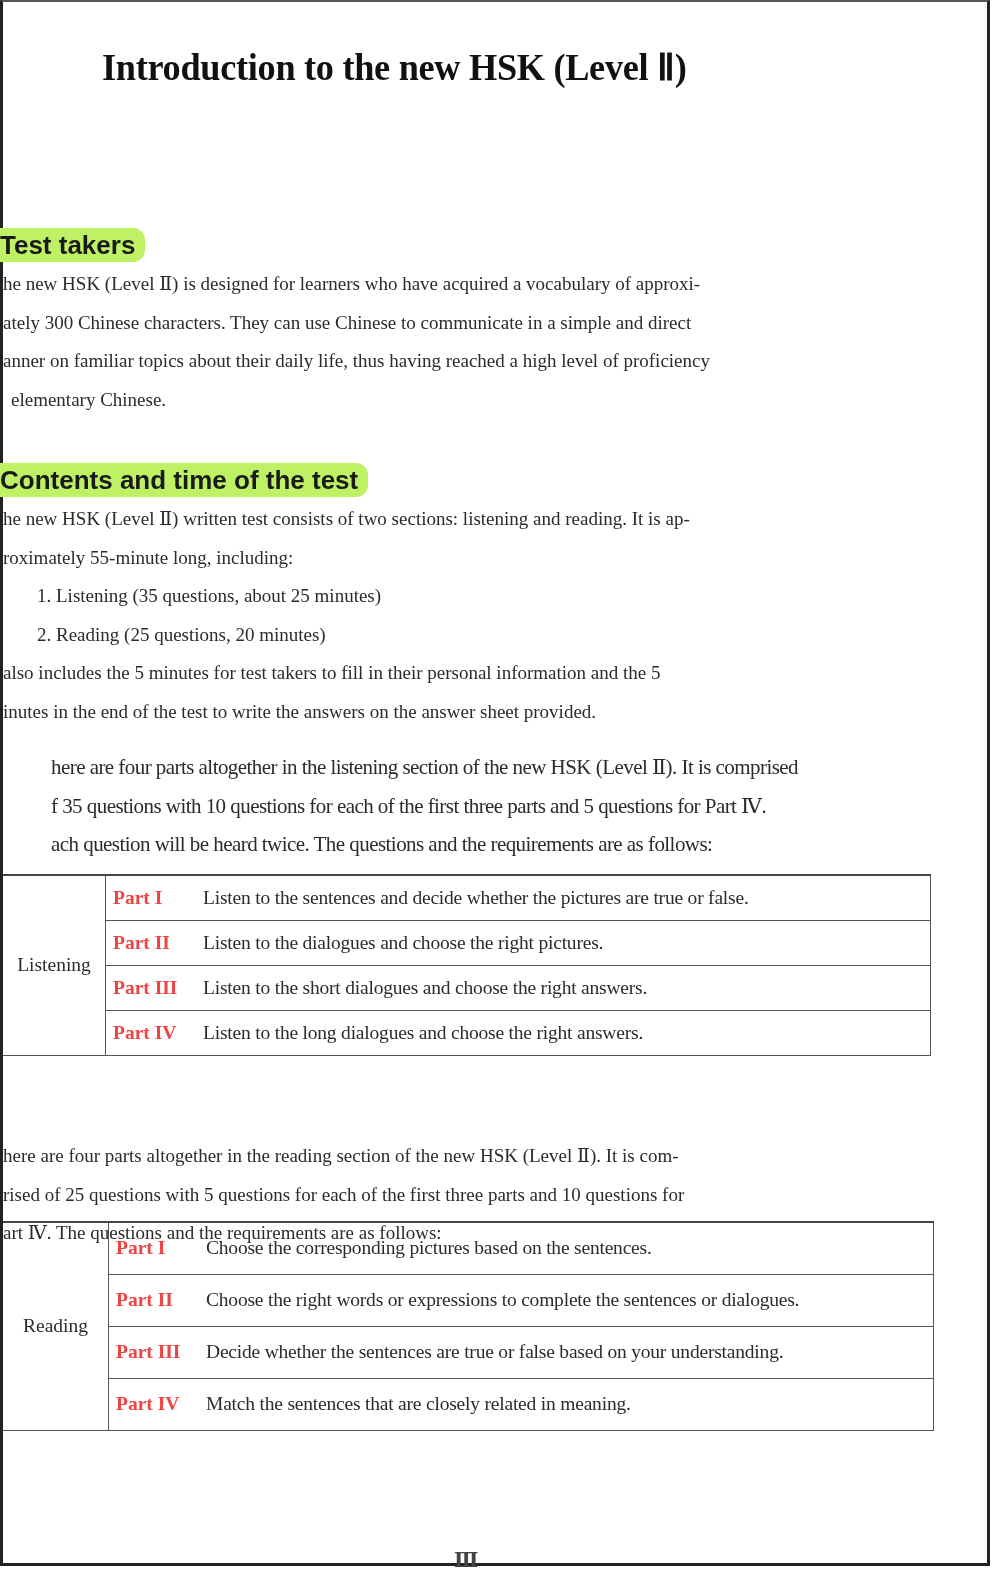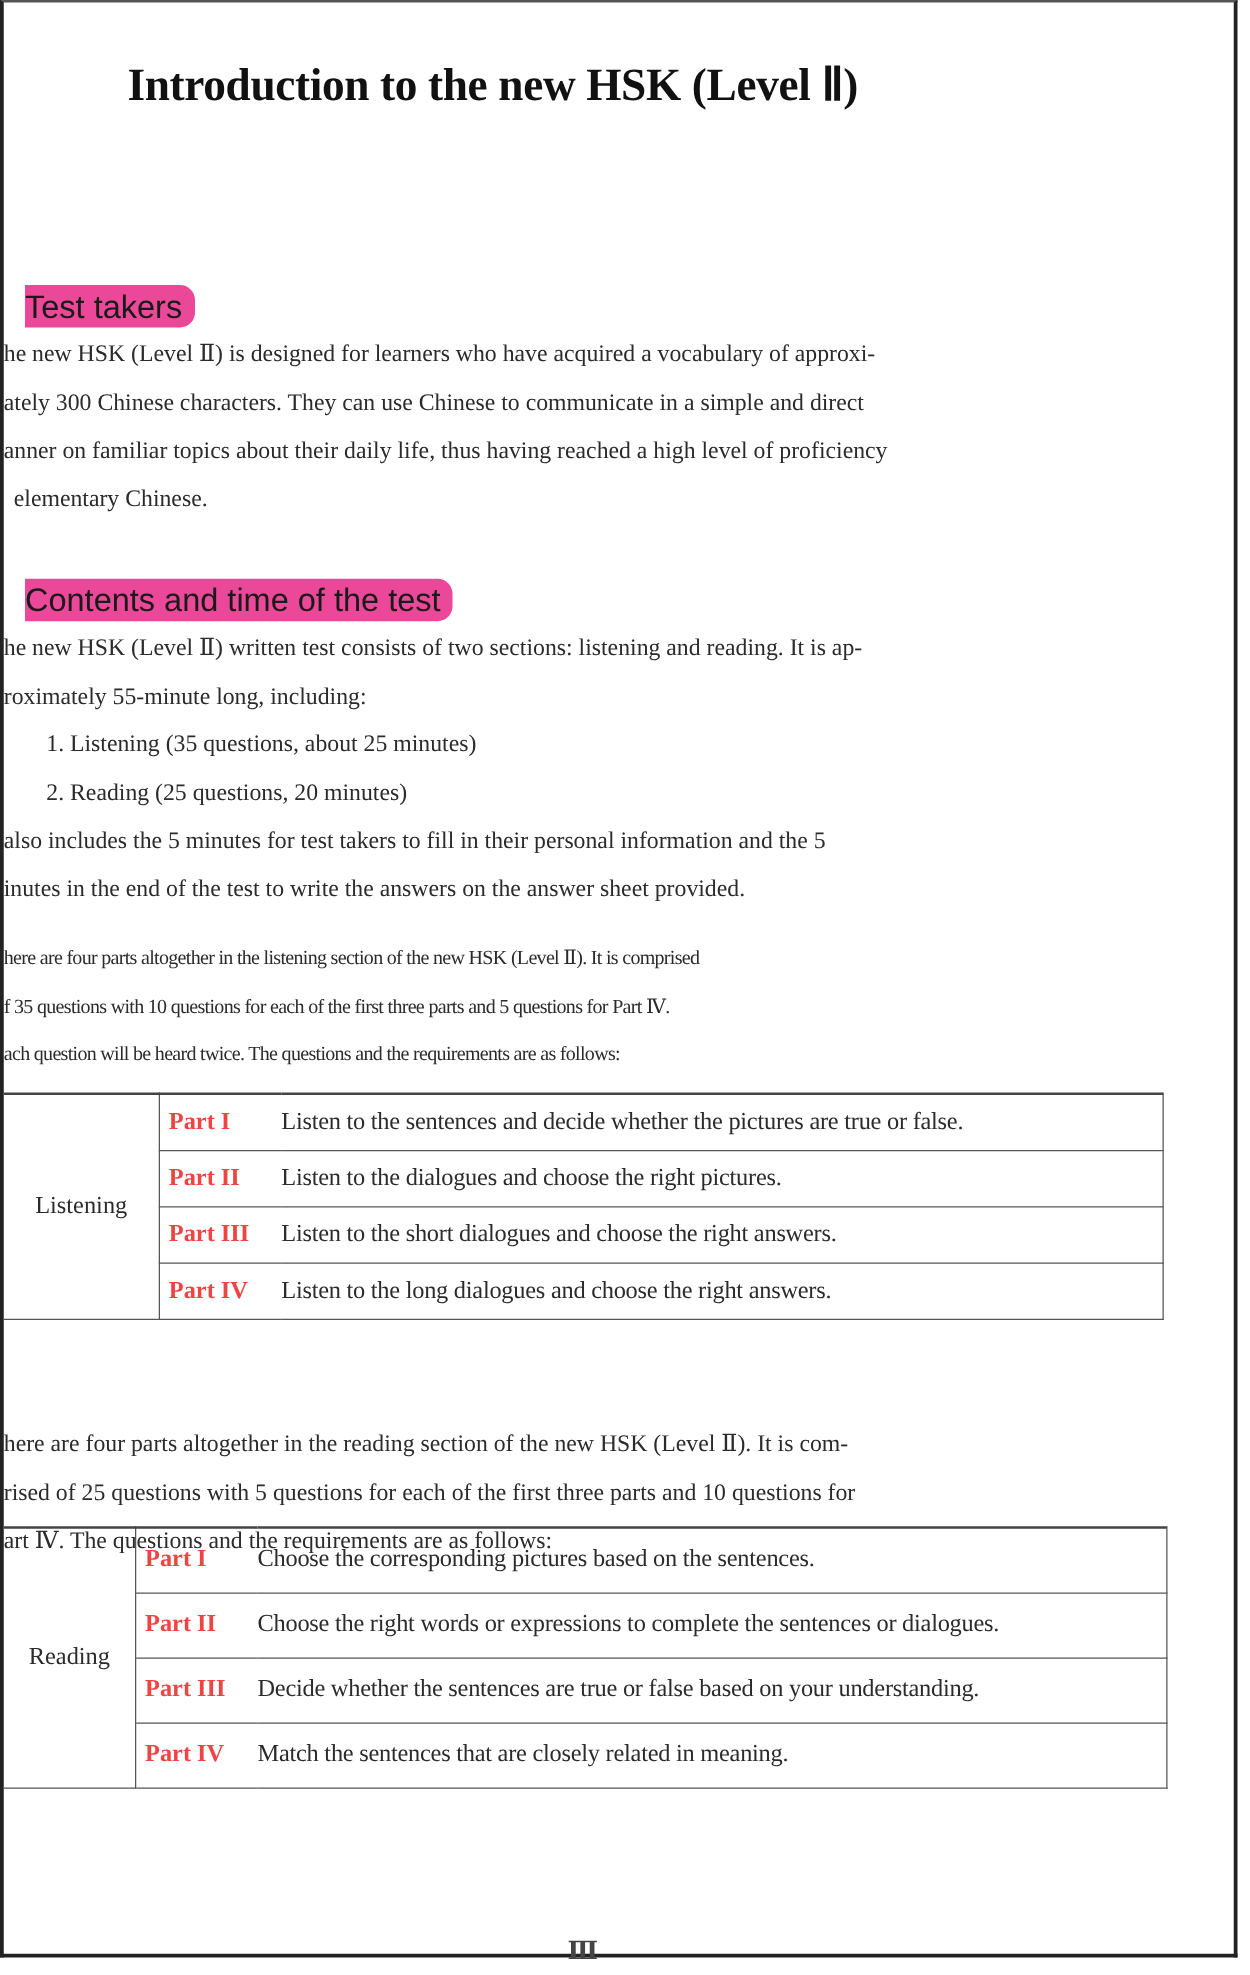--- a/index.html
+++ b/index.html
@@ -15,42 +15,42 @@
       border-top: 2px solid #555; border-bottom: 3px solid #222;
       box-sizing: border-box;
     }
     .title {
       position: absolute; left: 102px; top: 46px;
       font-family: "Liberation Serif", serif; font-weight: bold;
       font-size: 37px; letter-spacing: -0.3px; color: #111;
       transform: scaleX(0.98); transform-origin: left;
     }
     .sec-head {
-      position: absolute; left: 20px;
+      position: absolute; left: 0;
       font-family: "Liberation Sans", "DejaVu Sans", sans-serif;
       font-size: 26px; color: #1a1a1a;
-      background: #ec4899; border-radius: 0 12px 12px 0;
-      padding: 0 10px 0 0; line-height: 34px;
+      background: #bef264; border-radius: 0 12px 12px 0;
+      padding: 0 10px 0 0; line-height: 34px; font-weight: bold;
     }
     .para {
       position: absolute; left: 3px; width: 930px;
       font-size: 19px; line-height: 38.5px; color: #2b2b2b;
       text-align: justify; white-space: nowrap; overflow: hidden;
     }
     .line { display: block; white-space: nowrap; }
     .indent { padding-left: 34px; }
-    .condensed { font-size: 16px; letter-spacing: -0.55px; }
+    .condensed { font-size: 21px; letter-spacing: -0.55px; padding-left: 48px; }
     table.req {
       position: absolute; left: 3px; border-collapse: collapse;
       font-size: 19.5px; color: #2b2b2b;
     }
     table.req td { border: 1.5px solid #555; padding: 0; }
     table.req { border-top: 2.5px solid #444; }
     td.section-cell {
-      width: 124px; text-align: center; vertical-align: middle;
+      width: 102px; text-align: center; vertical-align: middle;
       border-left: none !important;
     }
     td.part-cell { padding: 0 0 0 7px !important; font-weight: bold; white-space: nowrap; color: #ef4444; }
     td.desc-cell { white-space: nowrap; padding-right: 6px !important; border-left: none !important; letter-spacing: -0.2px;}
     td.part-cell { border-right: none !important; }
     .page-num {
       position: absolute; left: 454px; top: 1548px;
       font-size: 20px; font-weight: bold; color: #444;
     }
   </style>

